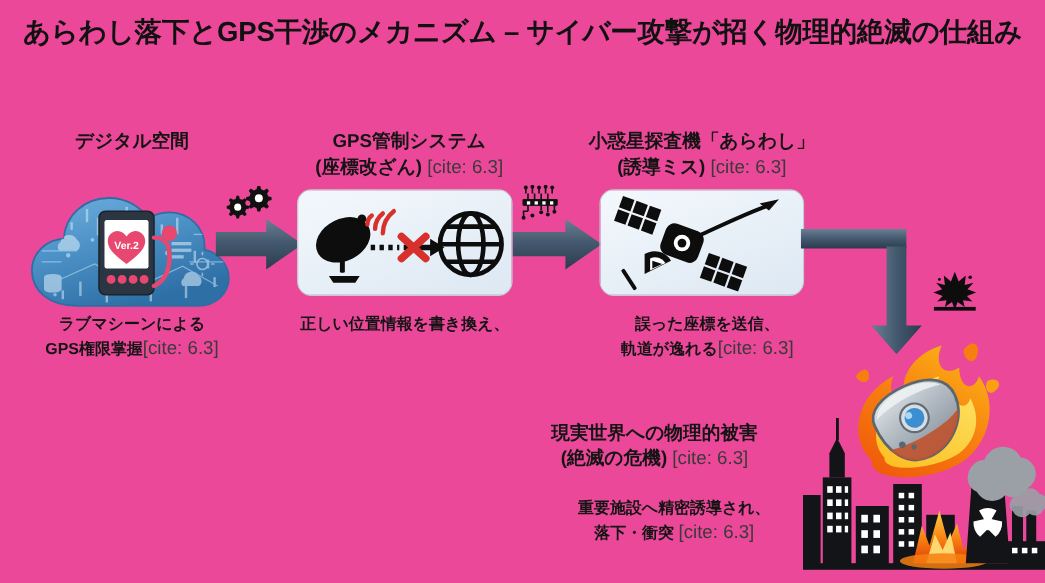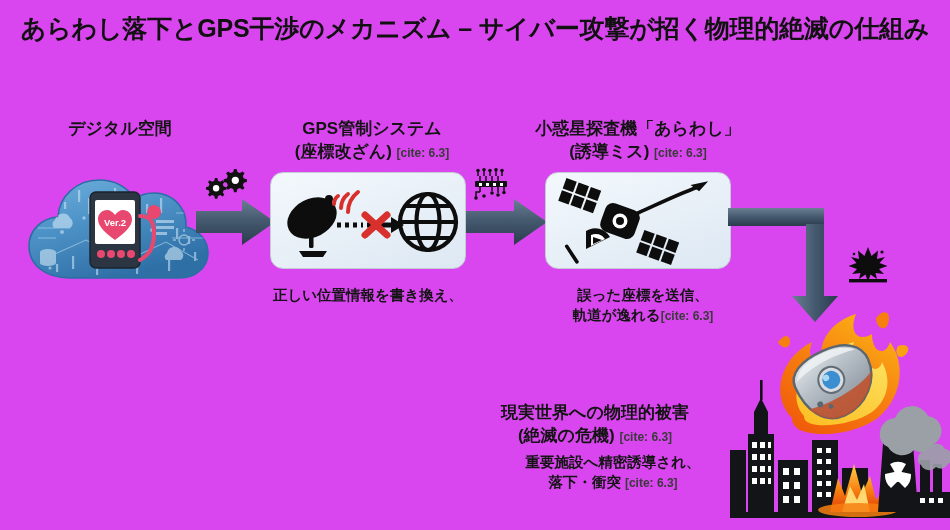--- a/index.html
+++ b/index.html
@@ -8,21 +8,21 @@
     background: #ffffff;
   }
   body {
     font-family: "Liberation Sans", "DejaVu Sans", sans-serif;
     color: #111111;
   }
   #canvas {
     position: relative;
     width: 950px;
     height: 530px;
-    background: #d946ef;
+    background: #ec4899;
     overflow: hidden;
   }
 
   
   .title {
     position: absolute;
     left: 0;
     top: 12px;
     width: 950px;
     text-align: center;
@@ -37,22 +37,22 @@
   .node-head {
     position: absolute;
     text-align: center;
     font-size: 17px;
     font-weight: bold;
     line-height: 1.35;
     color: #141414;
   }
   .node-head .l2 { white-space: nowrap; }
   .cite {
-    font-weight: bold;
-    font-size: 12px;
+    font-weight: normal;
+    font-size: 17px;
     color: #3a3a3a;
   }
 
   
   .node-cap {
     position: absolute;
     text-align: center;
     font-size: 14.5px;
     font-weight: bold;
     line-height: 1.4;
@@ -199,20 +199,24 @@
             <circle cx="85" cy="86" r="4"></circle>
           <circle cx="95" cy="86" r="4"></circle>
             <circle cx="105" cy="86" r="4"></circle>
         </g>
         <path d="M114,48 C126,48 128,56 128,66 C128,80 122,88 114,92" fill="none" stroke="#e8476f" stroke-width="4" stroke-linecap="round"></path>
         <circle cx="128" cy="44" r="7" fill="#e8476f"></circle>
       </g>
     </svg>
   </div>
 
+  <div class="node-cap" style="left:10px; top:285px; width:220px;">
+    <div>ラブマシーンによる</div>
+    <div><span>GPS権限掌握</span><span class="cite">[cite: 6.3]</span></div>
+  </div>
 
   <svg class="icon-svg" style="left:206px; top:166px;" width="42" height="34" viewBox="0 0 42 34">
     <g fill="#111111">
       <path d="M28,3 l2.6,0 l0.8,3.1 l2.5,1.0 l2.7,-1.7 l1.9,1.9 l-1.7,2.7 l1.0,2.5 l3.1,0.8 l0,2.6
                l-3.1,0.8 l-1.0,2.5 l1.7,2.7 l-1.9,1.9 l-2.7,-1.7 l-2.5,1.0 l-0.8,3.1 l-2.6,0
                l-0.8,-3.1 l-2.5,-1.0 l-2.7,1.7 l-1.9,-1.9 l1.7,-2.7 l-1.0,-2.5 l-3.1,-0.8 l0,-2.6
                l3.1,-0.8 l1.0,-2.5 l-1.7,-2.7 l1.9,-1.9 l2.7,1.7 l2.5,-1.0 Z"></path>
       <circle cx="29.3" cy="14.3" r="3.6" fill="#ffffff"></circle>
       <path d="M9,12 l2.3,0 l0.7,2.8 l2.2,0.9 l2.4,-1.5 l1.7,1.7 l-1.5,2.4 l0.9,2.2 l2.8,0.7 l0,2.3
                l-2.8,0.7 l-0.9,2.2 l1.5,2.4 l-1.7,1.7 l-2.4,-1.5 l-2.2,0.9 l-0.7,2.8 l-2.3,0
@@ -388,21 +392,21 @@
     <g fill="#0d0d0d">
       <path d="M20,1 L23.5,10 L30,4.5 L29,13 L37,11 L31.5,17 L39.5,20 L31,23 L36,28 L27.5,27
                L29,33 L22.5,28.5 L20,36 L17.5,28.5 L11,33 L12.5,27 L4,28 L9,23 L0.5,20
                L8.5,17 L3,11 L11,13 L10,4.5 L16.5,10 Z"></path>
       <rect x="1" y="33" width="38" height="3.4"></rect>
       <circle cx="34" cy="6" r="1.6"></circle>
       <circle cx="6" cy="8" r="1.3"></circle>
     </g>
   </svg>
 
-  <div class="impact-head" style="left:470px; top:401px; width:250px;">
+  <div class="impact-head" style="left:470px; top:382px; width:250px;">
     <div>現実世界への物理的被害</div>
     <div><span>(絶滅の危機)</span> <span class="cite">[cite: 6.3]</span></div>
   </div>
 
   <div class="impact-cap" style="left:488px; top:452px; width:250px;">
     <div>重要施設へ精密誘導され、</div>
     <div><span>落下・衝突</span> <span class="cite">[cite: 6.3]</span></div>
   </div>
 
   <div class="scene">

